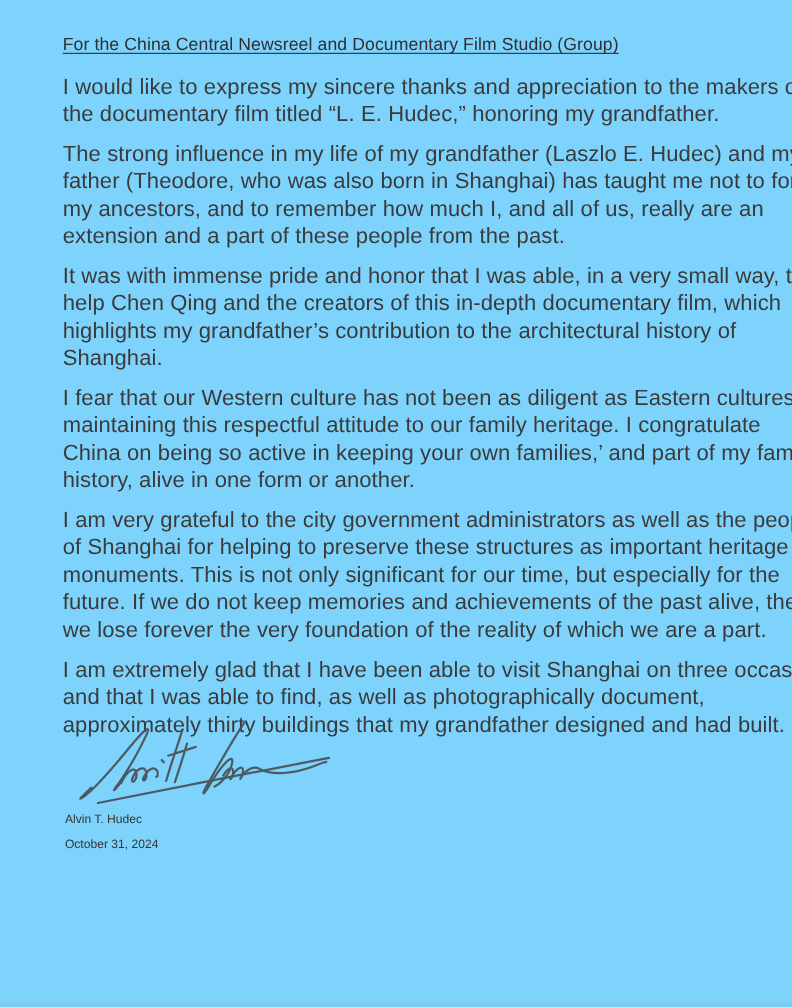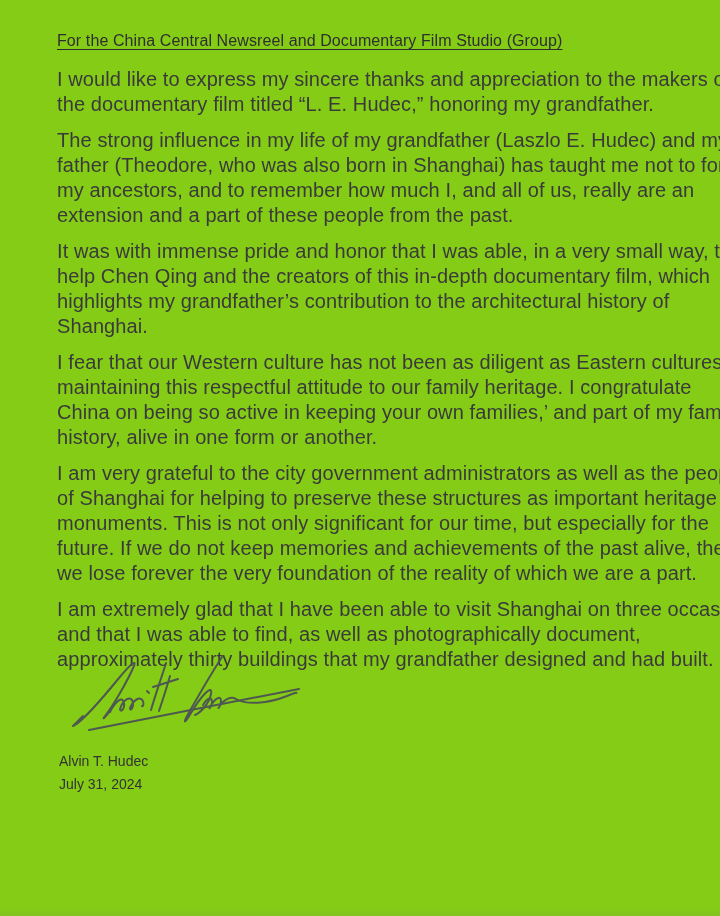--- a/index.html
+++ b/index.html
@@ -4,21 +4,21 @@
 <style>
   html, body {
     margin: 0;
     padding: 0;
     background: #ffffff;
   }
   .page {
     position: relative;
     width: 720px;
     height: 916px;
-    background: #84cc16;
+    background: #7dd3fc;
     font-family: "Liberation Sans", sans-serif;
     color: #3a3a3a;
     overflow: hidden;
   }
   .content {
     position: absolute;
     left: 57px;
     top: 28px;
     width: 635px;
   }
@@ -41,23 +41,23 @@
     white-space: pre;
     letter-spacing: 0.1px;
     color: #3a3a3a;
   }
   .sig-wrap {
     margin: -33px 0 0 10px;
     width: 240px;
     height: 84px;
   }
   .signer {
-    margin-top: 16px;
+    margin-top: 0;
     padding-left: 2px;
-    font-size: 14px;
+    font-size: 11px;
     line-height: 23px;
     color: #333333;
   }
   .bottom-shade {
     position: absolute;
     left: 0;
     right: 0;
     bottom: 0;
     height: 9px;
     background: linear-gradient(to bottom, rgba(120,120,120,0) 0%, rgba(120,120,120,0.10) 100%);
@@ -103,19 +103,19 @@
           <path d="M99,13 C94,29 88,46 84,60 M86,37 L111,29 M103,26 C99,40 95,52 92,61"></path>
           <path d="M155,7 C144,24 129,50 120,66 C116,74 118,73 124,63 C134,46 146,33 144,44 C142,54 133,63 128,65"></path>
           <path d="M136,55 C140,48 145,46 145,52 C145,57 141,60 143,57 C148,48 154,45 154,51 C154,56 150,60 152,57 C157,49 164,46 169,49 C179,55 200,54 220,46 C227,43 231,42 229,43"></path>
           <path d="M22,80 C75,69 165,52 232,39"></path>
         </g>
       </svg>
     </div>
 
     <div class="signer">
       <div>Alvin T. Hudec</div>
-      <div>July 31, 2024</div>
+      <div>October 31, 2024</div>
     </div>
 
   </div>
 
   <div class="bottom-shade"></div>
 </div>
 
 </body></html>

